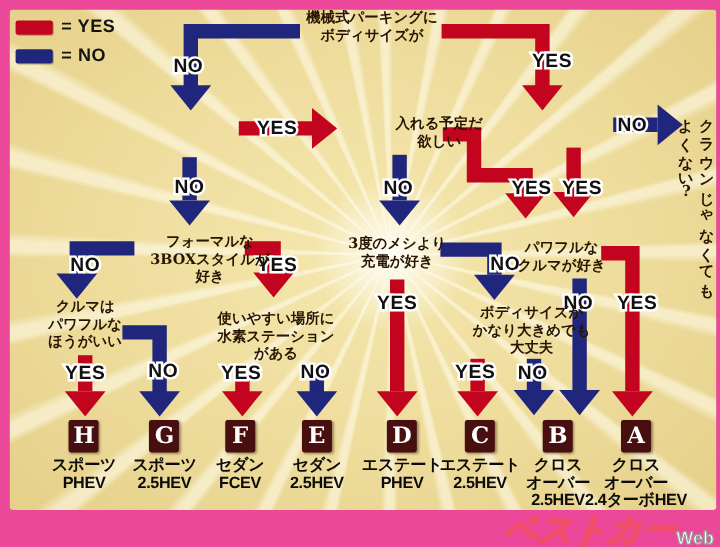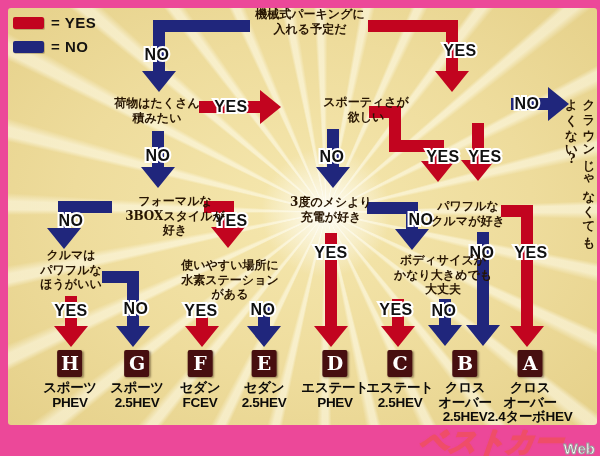--- a/index.html
+++ b/index.html
@@ -159,24 +159,22 @@
         <text x="482" y="252" text-anchor="middle" dy="0.36em" class="edge-label">NO</text>
       </g>
       <g>
         <path d="M 501 211 L 527 211 L 527 326 L 527 326" fill="none" stroke="#c2041f" stroke-width="12" stroke-linejoin="miter"></path>
         <polygon points="527,347 510,326 544,326" fill="#c2041f"></polygon>
         <text x="531" y="252" text-anchor="middle" dy="0.36em" class="edge-label">YES</text>
       </g>
     </svg>
   <div class="layer" id="nodes">
       <div class="qnode" style="left: 310px; top: 22px;">機械式パーキングに
-入れる予定だ</div>
-      <div class="qnode" style="left: 157px; top: 111px;">荷物はたくさん
-積みたい</div>
-      <div class="qnode" style="left: 366px; top: 110px;">スポーティさが
+ボディサイズが</div>
+      <div class="qnode" style="left: 366px; top: 110px;">入れる予定だ
 欲しい</div>
       <div class="qnode" style="left: 175px; top: 216px;">フォーマルな
 3BOXスタイルが
 好き</div>
       <div class="qnode" style="left: 71px; top: 270px;">クルマは
 パワフルな
 ほうがいい</div>
       <div class="qnode" style="left: 230px; top: 280px;">使いやすい場所に
 水素ステーション
 がある</div>

